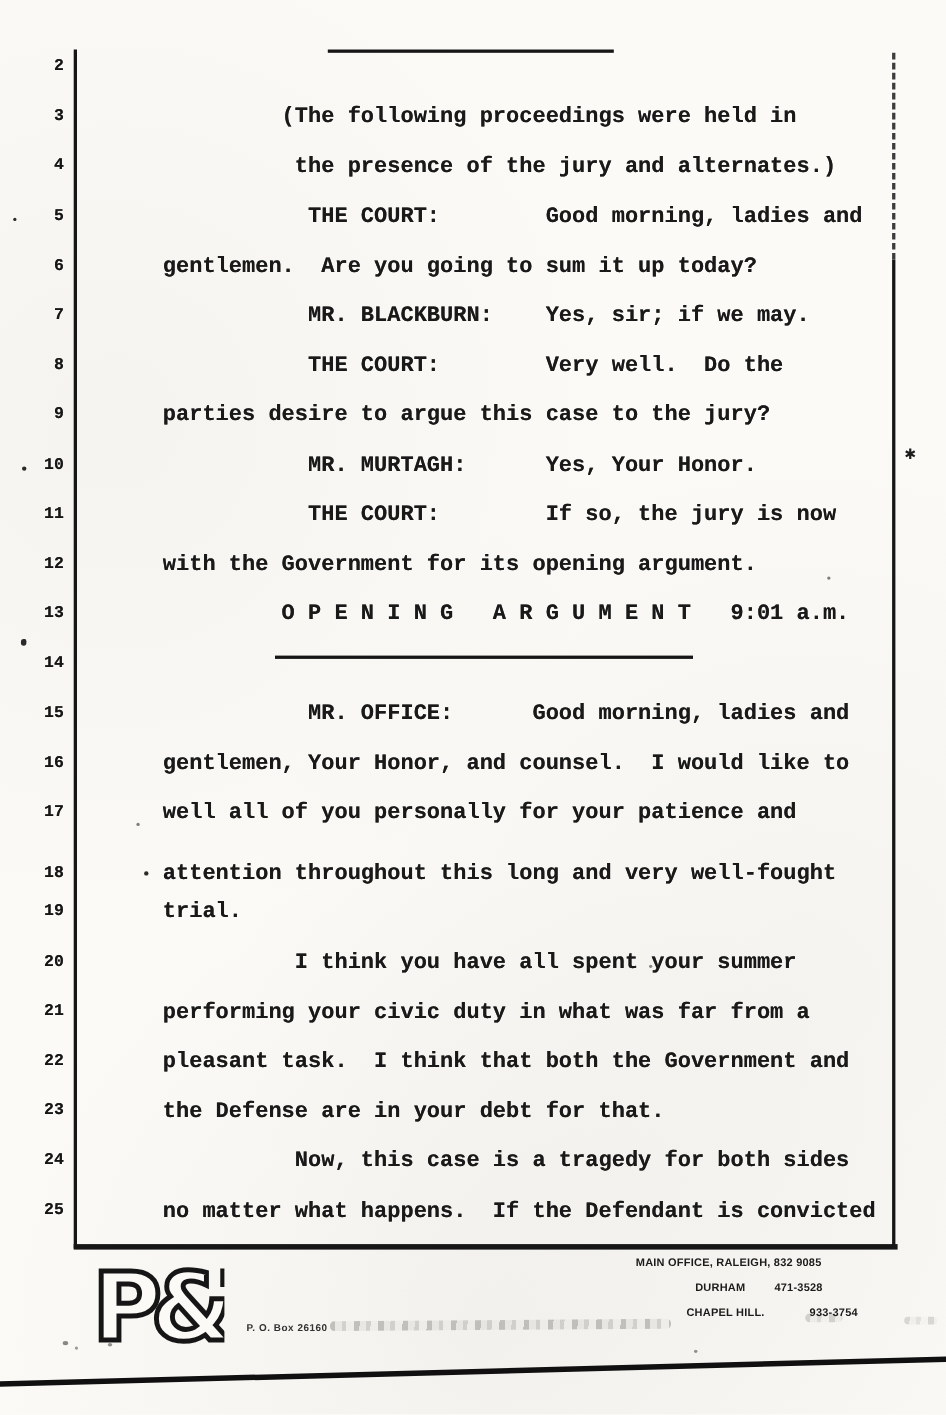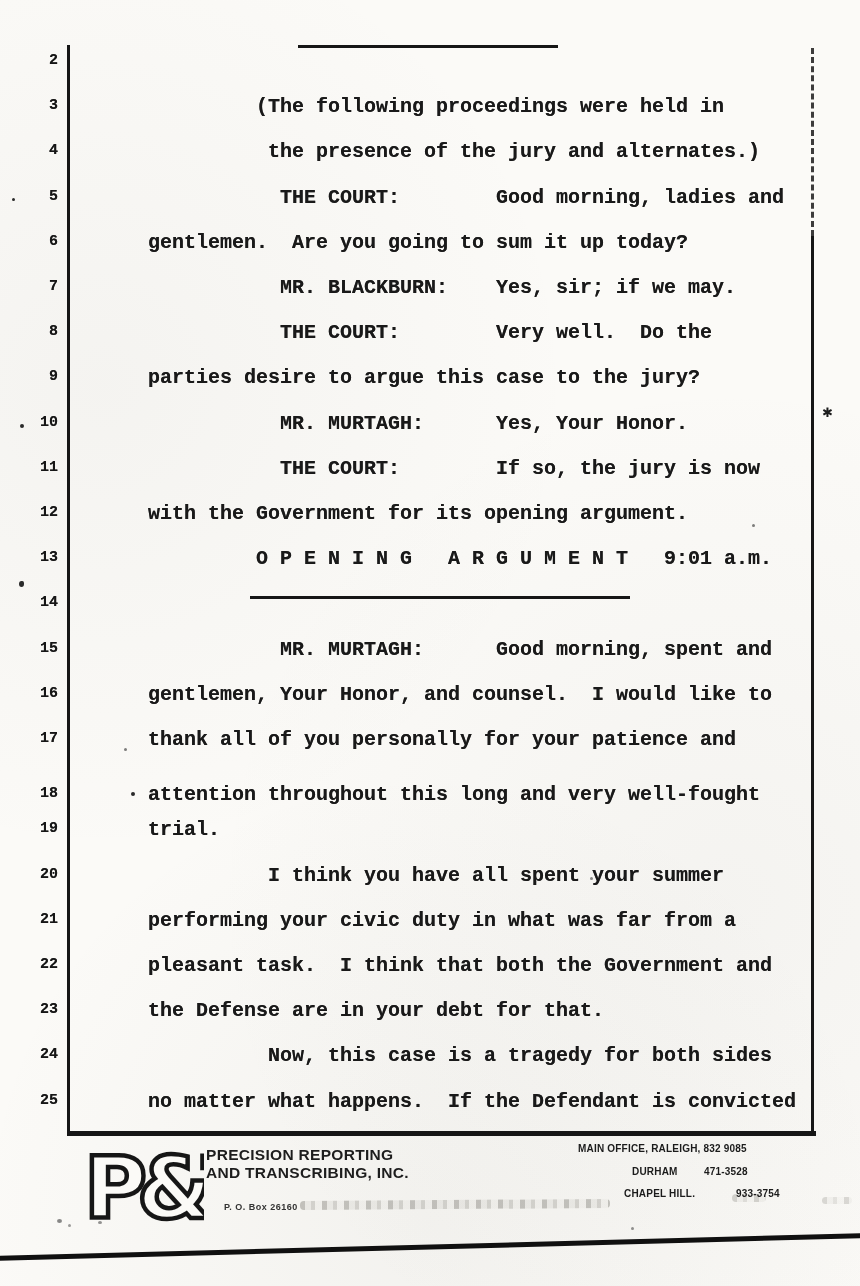--- a/index.html
+++ b/index.html
@@ -127,31 +127,31 @@
       <span class="txt">         O P E N I N G   A R G U M E N T   9:01 a.m.</span>
     </div>
 
     <div class="row" style="top: 594.4px;">
       <span class="num">14</span>
       <span class="txt"></span>
     </div>
 
     <div class="row" style="top: 639.6px;">
       <span class="num">15</span>
-      <span class="txt">           MR. MURTAGH:      Good morning, spent and</span>
+      <span class="txt">           MR. OFFICE:      Good morning, ladies and</span>
     </div>
 
     <div class="row" style="top: 684.8px;">
       <span class="num">16</span>
       <span class="txt">gentlemen, Your Honor, and counsel.  I would like to</span>
     </div>
 
     <div class="row" style="top: 730px;">
       <span class="num">17</span>
-      <span class="txt">thank all of you personally for your patience and</span>
+      <span class="txt">well all of you personally for your patience and</span>
     </div>
 
     <div class="row" style="top: 785px;">
       <span class="num">18</span>
       <span class="txt">attention throughout this long and very well-fought</span>
     </div>
 
     <div class="row" style="top: 820.4px;">
       <span class="num">19</span>
       <span class="txt">trial.</span>
@@ -198,24 +198,20 @@
   <div class="speck" style="left:752px;top:524px;width:3px;height:3px;opacity:.6;"></div>
   <div class="speck" style="left:57px;top:1219px;width:5px;height:4px;opacity:.55;"></div>
   <div class="speck" style="left:68px;top:1224px;width:3px;height:3px;opacity:.45;"></div>
   <div class="speck" style="left:98px;top:1221px;width:4px;height:3px;opacity:.5;"></div>
   <div class="speck" style="left:631px;top:1227px;width:3px;height:3px;opacity:.5;"></div>
 
   <svg style="position:absolute;left:84px;top:1138px;" width="120" height="100" viewBox="0 0 120 100">
     <text x="0" y="80" font-size="86" font-weight="bold" fill="#fbfaf7" stroke="#161616" stroke-width="4.5" letter-spacing="-10">P&amp;T</text>
   </svg>
 
-  <div class="footer-company">
-    <div>PRECISION REPORTING</div>
-    <div>AND TRANSCRIBING, INC.</div>
-  </div>
 
   <span class="pobox">P. O. Box 26160</span>
   <div class="smudge" style="left:300px;top:1200px;width:310px;height:9px;transform:rotate(-.4deg);"></div>
   <div class="smudge" style="left:732px;top:1194px;width:34px;height:8px;opacity:.7;"></div>
   <div class="smudge" style="left:822px;top:1197px;width:30px;height:7px;opacity:.6;"></div>
 
   <span class="contact-line" style="left:578px;top:1143px;">MAIN OFFICE, RALEIGH, 832 9085</span>
   <span class="contact-line" style="left:632px;top:1166px;">DURHAM</span>
   <span class="contact-line" style="left:704px;top:1166px;">471-3528</span>
   <span class="contact-line" style="left:624px;top:1188px;">CHAPEL HILL.</span>

